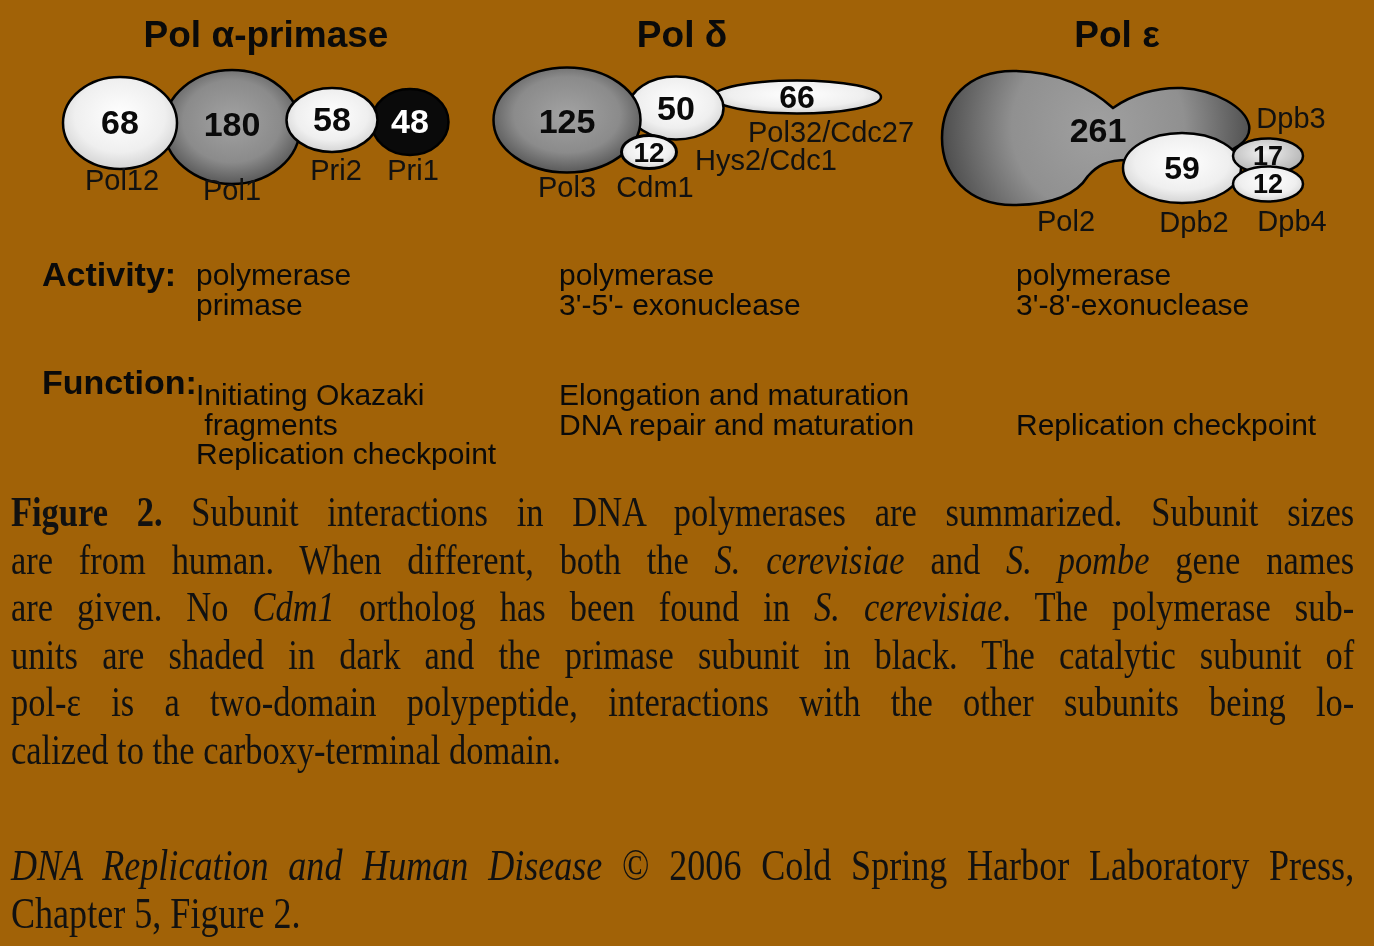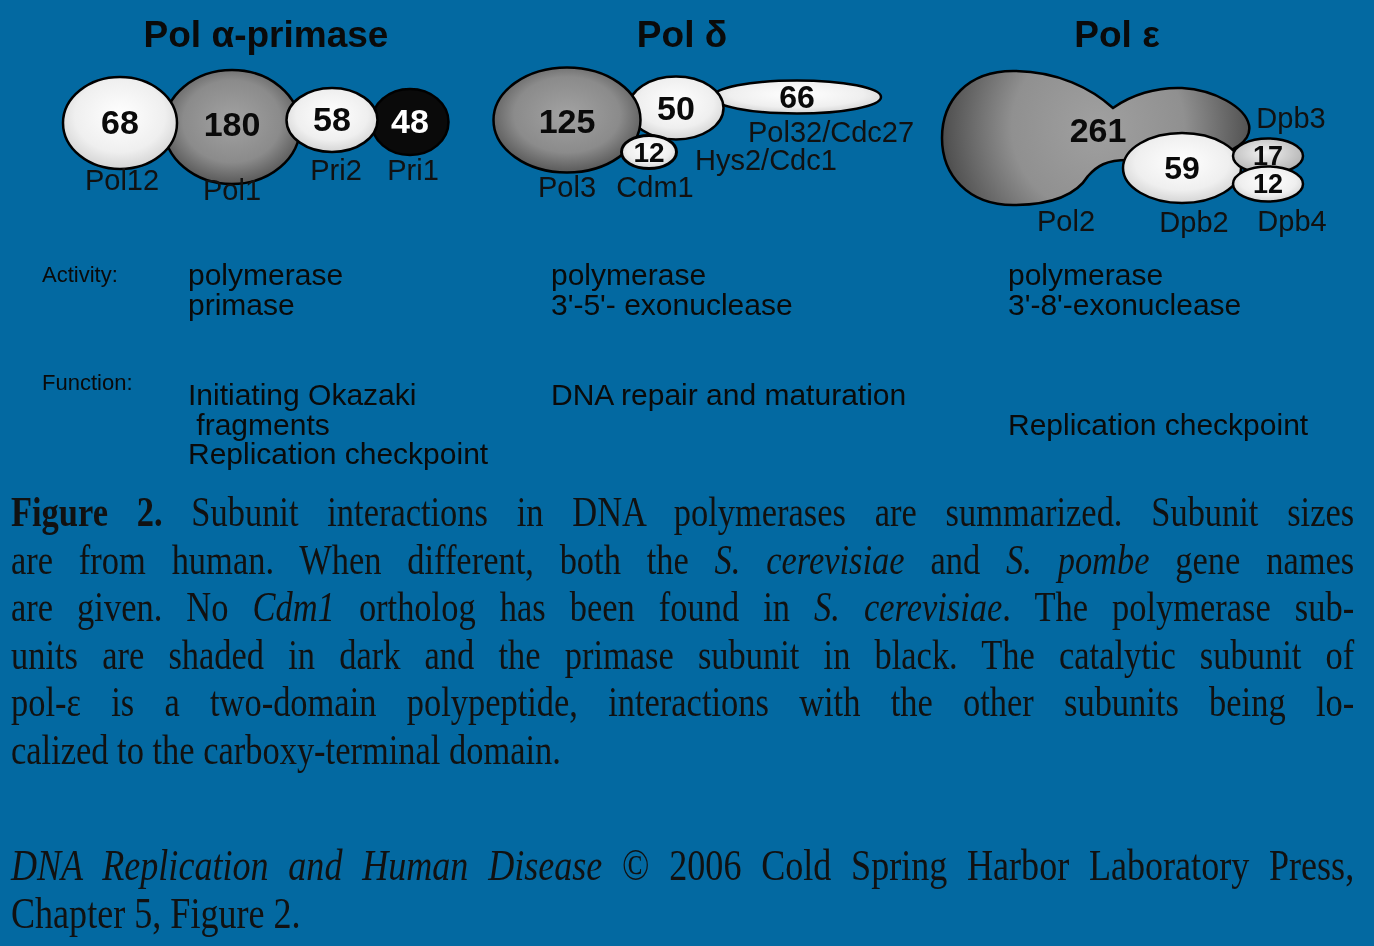--- a/index.html
+++ b/index.html
@@ -1,30 +1,30 @@
 <!DOCTYPE html>
 <html><head>
 <meta charset="utf-8">
 <style>
   html,body{margin:0;padding:0;background:#fff;}
-  .page{position:relative;width:1374px;height:946px;background:#0369a1;overflow:hidden;
+  .page{position:relative;width:1374px;height:946px;background:#a16207;overflow:hidden;
         font-family:"Liberation Sans",sans-serif;color:#0a0a0a;}
   svg.diagram{position:absolute;left:0;top:0;}
   .ctitle{font-family:"Liberation Sans",sans-serif;font-weight:bold;font-size:37px;text-anchor:middle;fill:#0a0a0a;}
   .num{font-family:"Liberation Sans",sans-serif;font-weight:bold;font-size:34px;text-anchor:middle;fill:#0a0a0a;}
   .num32{font-size:32px;}
   .num27{font-size:27px;}
   .num28{font-size:28px;}
   .numw{fill:#ffffff;}
   .gene{font-family:"Liberation Sans",sans-serif;font-size:29px;text-anchor:middle;fill:#111111;}
   .genel{text-anchor:start;}
   .shape{stroke:#000000;stroke-width:2.5;}
   .shape-thick{stroke:#000000;stroke-width:3;}
-  .rowlabel{position:absolute;left:42px;font-weight:normal;font-size:22px;line-height:29.5px;}
-  .col{position:absolute;font-size:30px;line-height:29.5px;}
+  .rowlabel{position:absolute;left:42px;font-weight:bold;font-size:34px;line-height:29.5px;}
+  .col{position:absolute;font-size:30px;line-height:29.5px;margin-left:8px;}
   .col div{min-height:29.5px;white-space:pre;}
   .caption{position:absolute;left:11px;top:489px;width:1638px;transform:scaleX(0.82);transform-origin:0 0;
            font-family:"Liberation Serif",serif;font-size:42px;line-height:47.5px;color:#111;}
   .caption .jline{text-align:justify;text-align-last:justify;}
   .caption .lline{text-align:left;}
   .credit{position:absolute;left:11px;top:842px;width:1638px;transform:scaleX(0.82);transform-origin:0 0;
           font-family:"Liberation Serif",serif;font-size:44px;line-height:47.5px;color:#111;}
   .credit .jline{text-align:justify;text-align-last:justify;}
   .credit .lline{text-align:left;}
 </style>
@@ -130,20 +130,21 @@
     <div>3'-8'-exonuclease</div>
   </div>
 
   <div class="rowlabel" style="top:368px">Function:</div>
   <div class="col" style="left:188px;top:380px">
     <div>Initiating Okazaki</div>
     <div> fragments</div>
     <div>Replication checkpoint</div>
   </div>
   <div class="col" style="left:551px;top:380px">
+    <div>Elongation and maturation</div>
     <div>DNA repair and maturation</div>
   </div>
   <div class="col" style="left:1008px;top:380px">
     <div></div>
     <div>Replication checkpoint</div>
   </div>
 
   <div class="caption">
     <div class="jline"><span style="font-weight: bold;">Figure 2.</span><span> Subunit interactions in DNA polymerases are summarized. Subunit sizes</span></div>
     <div class="jline"><span>are from human. When different, both the </span><span style="font-style: italic;">S. cerevisiae</span><span> and </span><span style="font-style: italic;">S. pombe</span><span> gene names</span></div>

